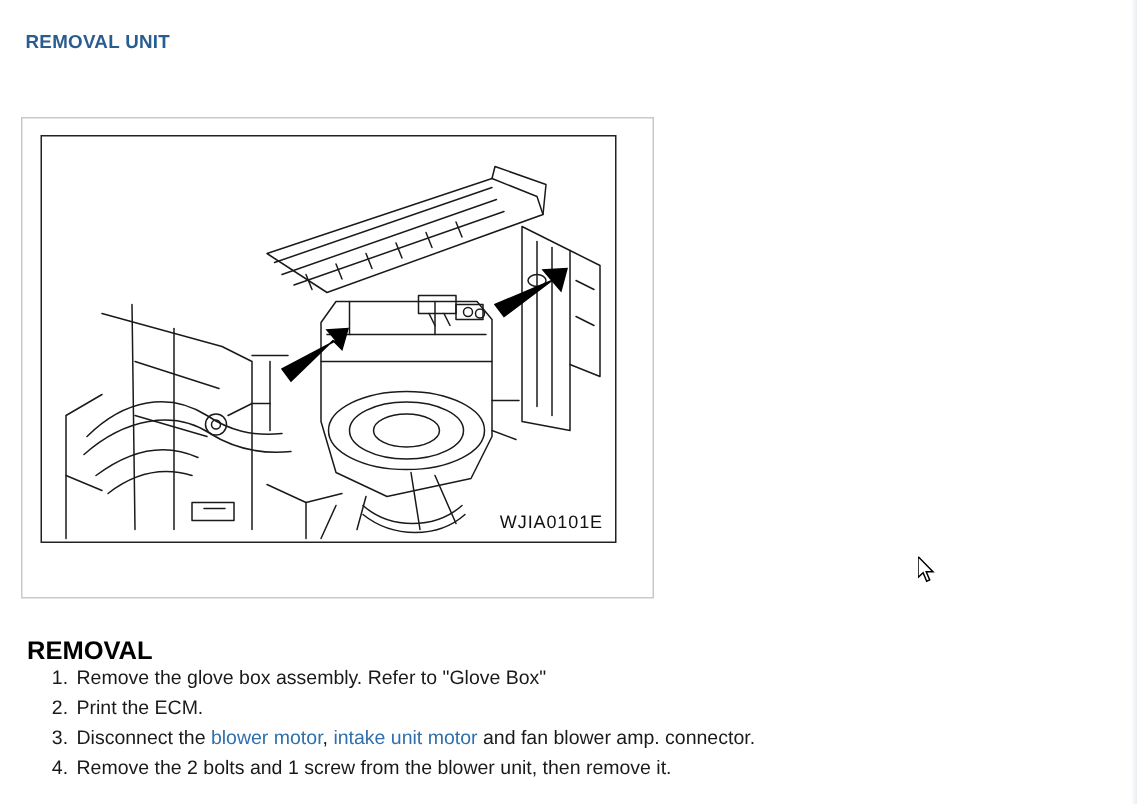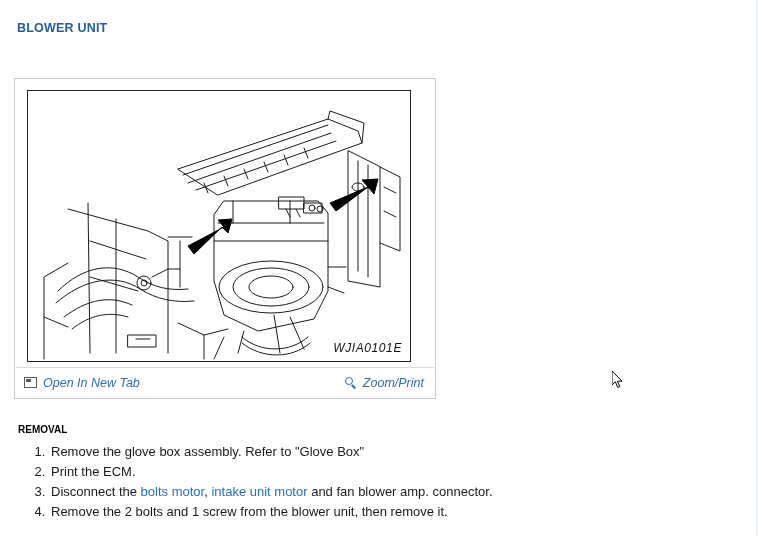--- a/index.html
+++ b/index.html
@@ -41,21 +41,20 @@
   }
   .figure-box {
     position: absolute;
     left: 14px;
     top: 78px;
     width: 422px;
     height: 321px;
     background: #ffffff;
     border: 1px solid #c9c9c9;
     box-sizing: border-box;
-    font-style: italic;
   }
   .figure-inner {
     position: absolute;
     left: 12px;
     top: 11px;
     width: 384px;
     height: 272px;
     border: 1px solid #222;
     box-sizing: border-box;
     background: #ffffff;
@@ -130,21 +129,21 @@
     left: 7px; top: 7px;
     width: 5px; height: 1.5px;
     background: #2f6fad;
     transform: rotate(45deg);
     transform-origin: left center;
   }
   .section-head {
     position: absolute;
     left: 18px;
     top: 424px;
-    font-size: 10px;
+    font-size: 17px;
     font-weight: bold;
     color: #000;
   }
   .steps {
     position: absolute;
     left: 27px;
     top: 442px;
     width: 600px;
     margin: 0;
     padding: 0 0 0 22px;
@@ -169,21 +168,21 @@
     height: 19px;
   }
 </style>
 </head>
 <body>
 
 <div class="page">
 
   <div class="page-edge"></div>
 
-  <div class="title">BLOWER UNIT</div>
+  <div class="title">REMOVAL UNIT</div>
 
   <div class="figure-box">
 
     <div class="figure-inner">
       <svg width="382" height="270" viewBox="0 0 382 270" xmlns="http://www.w3.org/2000/svg">
         <g fill="none" stroke="#1a1a1a" stroke-width="1" stroke-linejoin="round" stroke-linecap="round">
 
           <path d="M150 78 L300 28 L330 40 L334 52 L190 104 Z"></path>
           <path d="M155 84 L300 34"></path>
           <path d="M160 92 L303 42"></path>
@@ -254,38 +253,28 @@
 
         <g fill="#000" stroke="#000" stroke-width="1">
           <path d="M160 155 L196 136 L190 129 L204 128 L200 142 L194 136 L166 163 Z"></path>
           <path d="M302 112 L340 96 L334 89 L350 88 L346 103 L340 96 L308 120 Z"></path>
           <path d="M193 300 L193 330 L186 330 L200 316 L214 330 L207 330 L207 300 Z" transform="translate(0,-14) scale(1,0.95)"></path>
         </g>
       </svg>
       <div class="figure-code">WJIA0101E</div>
     </div>
 
-    <div class="figure-footer">
-      <div class="footer-item">
-        <span class="newtab-icon"></span>
-        <span class="link">Open In New Tab</span>
-      </div>
-      <div class="footer-item">
-        <span class="zoom-icon"></span>
-        <span class="link">Zoom/Print</span>
-      </div>
-    </div>
   </div>
 
   <div class="section-head">REMOVAL</div>
 
   <ol class="steps">
     <li><span>Remove the glove box assembly. Refer to "Glove Box"</span></li>
     <li><span>Print the ECM.</span></li>
-    <li><span>Disconnect the </span><a class="inline-link">bolts motor</a><span>, </span><a class="inline-link">intake unit motor</a><span> and fan blower amp. connector.</span></li>
+    <li><span>Disconnect the </span><a class="inline-link">blower motor</a><span>, </span><a class="inline-link">intake unit motor</a><span> and fan blower amp. connector.</span></li>
     <li><span>Remove the 2 bolts and 1 screw from the blower unit, then remove it.</span></li>
   </ol>
 
   <svg class="cursor" viewBox="0 0 12 19">
     <polygon points="0,0 0,14 3.4,10.8 5.8,16.5 7.8,15.6 5.5,10.2 10,10.2" fill="#ffffff" stroke="#000000" stroke-width="1"></polygon>
   </svg>
 
 </div>
 
 </body></html>

